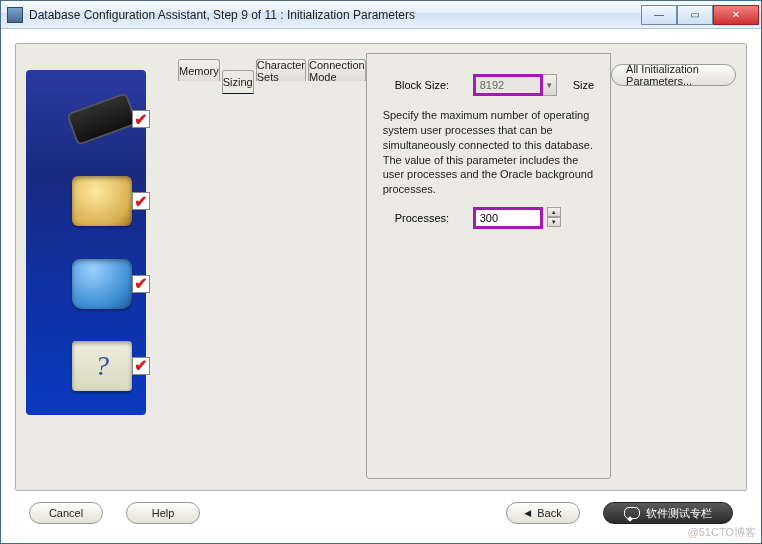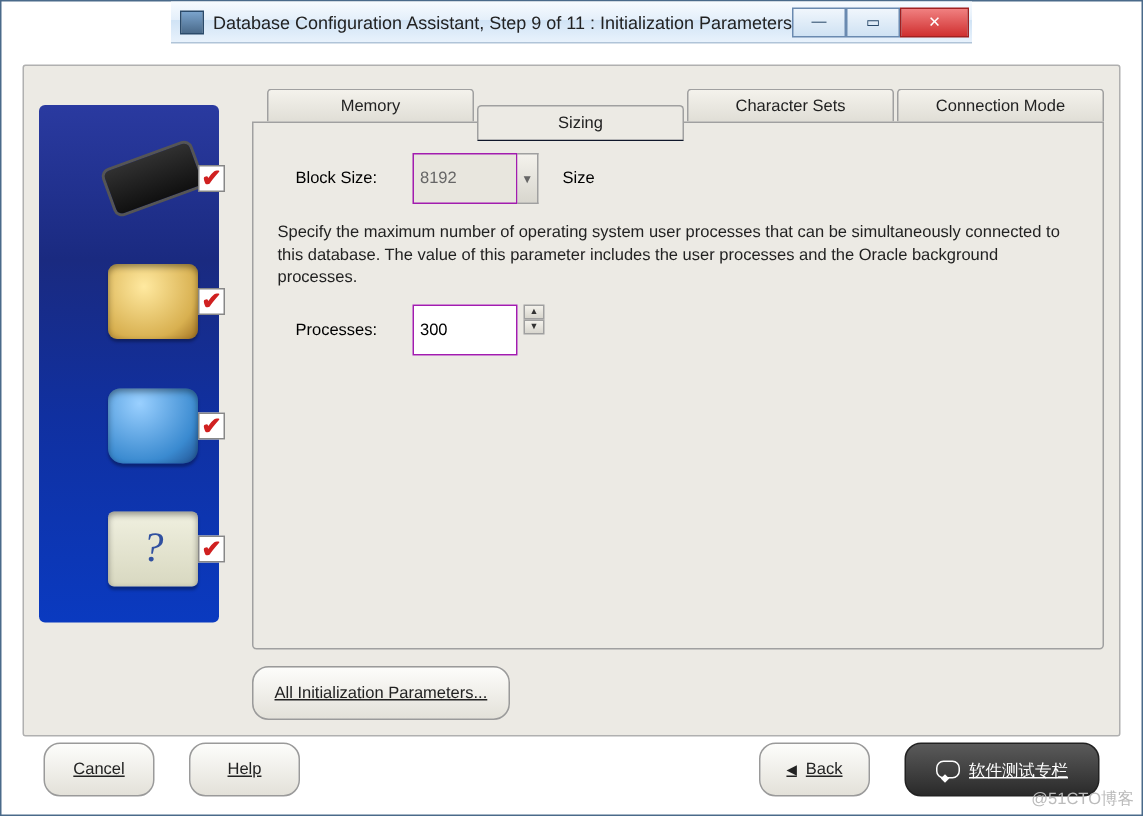--- a/index.html
+++ b/index.html
@@ -12,21 +12,20 @@
     height: 544px;
     overflow: hidden;
   }
   .window {
     width: 762px;
     height: 544px;
     border: 1px solid #4a6a8a;
     background: #fff;
     display: flex;
     flex-direction: column;
-    align-items: center;
   }
   .titlebar {
     height: 28px;
     background: linear-gradient(to bottom, #f7fbff 0%, #e4effa 45%, #d0e3f5 46%, #e8f2fc 100%);
     border-bottom: 1px solid #b0c4d8;
     display: flex;
     align-items: center;
     padding: 0 2px 0 6px;
   }
   .titlebar .app-icon {
@@ -120,21 +119,21 @@
     transform: translateY(-50%);
     width: 18px; height: 18px;
     background: #fff;
     border: 1px solid #888;
     display: flex; align-items:center; justify-content:center;
     color: #d02020; font-size: 16px; font-weight: bold;
   }
   .main {
     flex: 1;
     display: flex;
-    flex-direction: column;
+    flex-direction: row;
   }
   .tabrow {
     display: flex;
     gap: 2px;
     padding-left: 10px;
     padding-top: 4px;
   }
   .tab {
     flex: 1;
     height: 22px;
@@ -167,22 +166,22 @@
   .desc { color: #222; line-height: 1.35; margin-bottom: 10px; }
   .form-row {
     display: flex; align-items: center; gap: 8px;
     margin: 6px 0 12px 12px;
   }
   .form-row label { width: 70px; }
   .combo, .spinner {
     display: flex; align-items: stretch;
   }
   .combo input, .spinner input {
-    width: 70px; height: 34px;
-    border: 1px solid #a21caf;
+    width: 70px; height: 22px;
+    border: 3px solid #a21caf;
     background: #e8e6de;
     color: #666;
     font-size: 11px;
     padding: 0 4px;
   }
   .combo .arrow {
     width: 14px; border: 1px solid #a0a0a0; border-left: none;
     background: linear-gradient(#f4f2ec,#d8d6ce);
     display:flex; align-items:center; justify-content:center;
     font-size: 8px; color:#666;
@@ -196,27 +195,27 @@
   }
   .spinner .arrows div {
     width: 14px; height: 10px;
     border: 1px solid #a0a0a0;
     background: linear-gradient(#f4f2ec,#d8d6ce);
     display:flex; align-items:center; justify-content:center;
     font-size: 6px; color:#333;
   }
   .unit { margin-left: 8px; }
   .btn {
-    height: 36px;
+    height: 22px;
     padding: 0 14px;
     border: 1px solid #9a9a9a;
     border-radius: 11px;
     background: linear-gradient(#fdfdfb, #e3e1d9);
     display: inline-flex; align-items: center; justify-content: center;
-    font-size: 11px; color: #222; text-decoration: underline;
+    font-size: 11px; color: #222;
   }
   .all-params { margin-top: 10px; align-self: flex-start;}
   .footer {
     height: 44px;
     display: flex;
     align-items: center;
     padding: 0 14px;
     gap: 23px;
   }
   .footer .spacer { flex: 1; }

